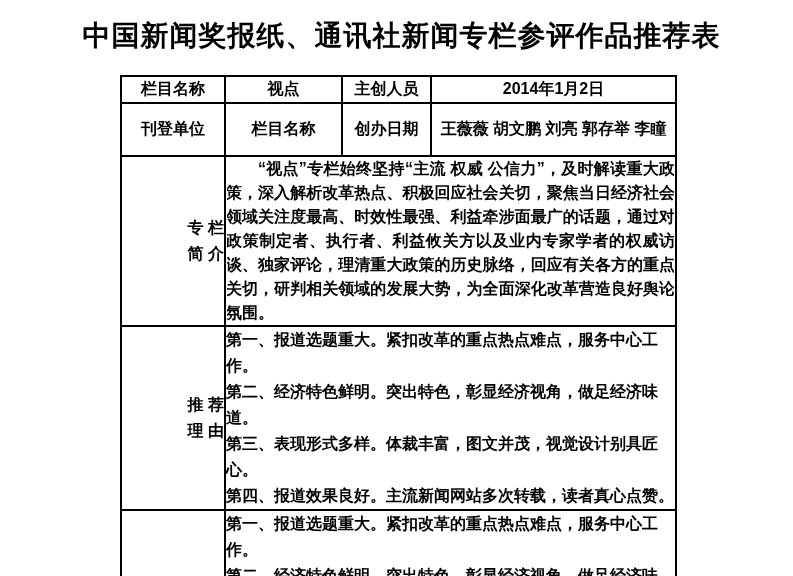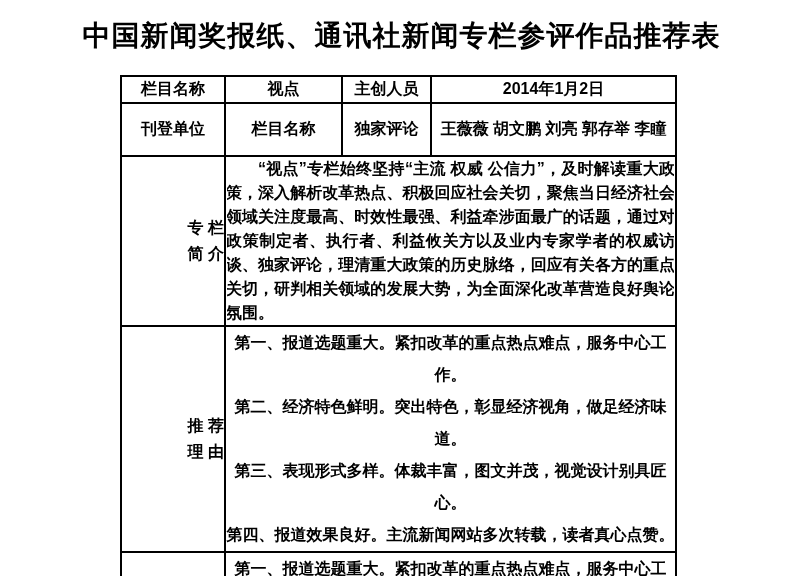--- a/index.html
+++ b/index.html
@@ -54,23 +54,23 @@
     line-height: 26px;
   }
   td.intro-cell {
     text-align: justify;
     text-indent: 2em;
     line-height: 24px;
     padding: 2px 3px 2px 2px;
     border-radius: 6px;
   }
   td.lines-cell {
-    text-align: center;
+    text-align: left;
     white-space: pre-line;
-    line-height: 32px;
+    line-height: 26px;
     padding: 1px 2px;
     margin-left: 28px;
   }
   tr.r1 { height: 27px; }
   tr.r2 { height: 55px; }
   tr.r3 { height: 53px; }
   tr.r4 { height: 149px; }
   tr.r5 { height: 97px; }
   tr.r6 { height: 98px; }
 </style>
@@ -93,21 +93,21 @@
     <tbody>
       <tr class="r1">
         <td class="cell-center">栏目名称</td>
         <td class="cell-center">视点</td>
         <td class="cell-center">主创人员</td>
         <td class="cell-center" colspan="3">2014年1月2日</td>
       </tr>
       <tr class="r3">
         <td class="cell-center">刊登单位</td>
         <td class="cell-center">栏目名称</td>
-        <td class="cell-center">独家评论</td>
+        <td class="cell-center">创办日期</td>
         <td class="cell-center" colspan="3">王薇薇 胡文鹏 刘亮 郭存举 李瞳</td>
       </tr>
       <tr class="r4">
         <td class="label-col">专 栏
 简 介</td>
         <td class="intro-cell" colspan="5">“视点”专栏始终坚持“主流 权威 公信力”，及时解读重大政策，深入解析改革热点、积极回应社会关切，聚焦当日经济社会领域关注度最高、时效性最强、利益牵涉面最广的话题，通过对政策制定者、执行者、利益攸关方以及业内专家学者的权威访谈、独家评论，理清重大政策的历史脉络，回应有关各方的重点关切，研判相关领域的发展大势，为全面深化改革营造良好舆论氛围。</td>
       </tr>
       <tr class="r5">
         <td class="label-col">推 荐
 理 由</td>

